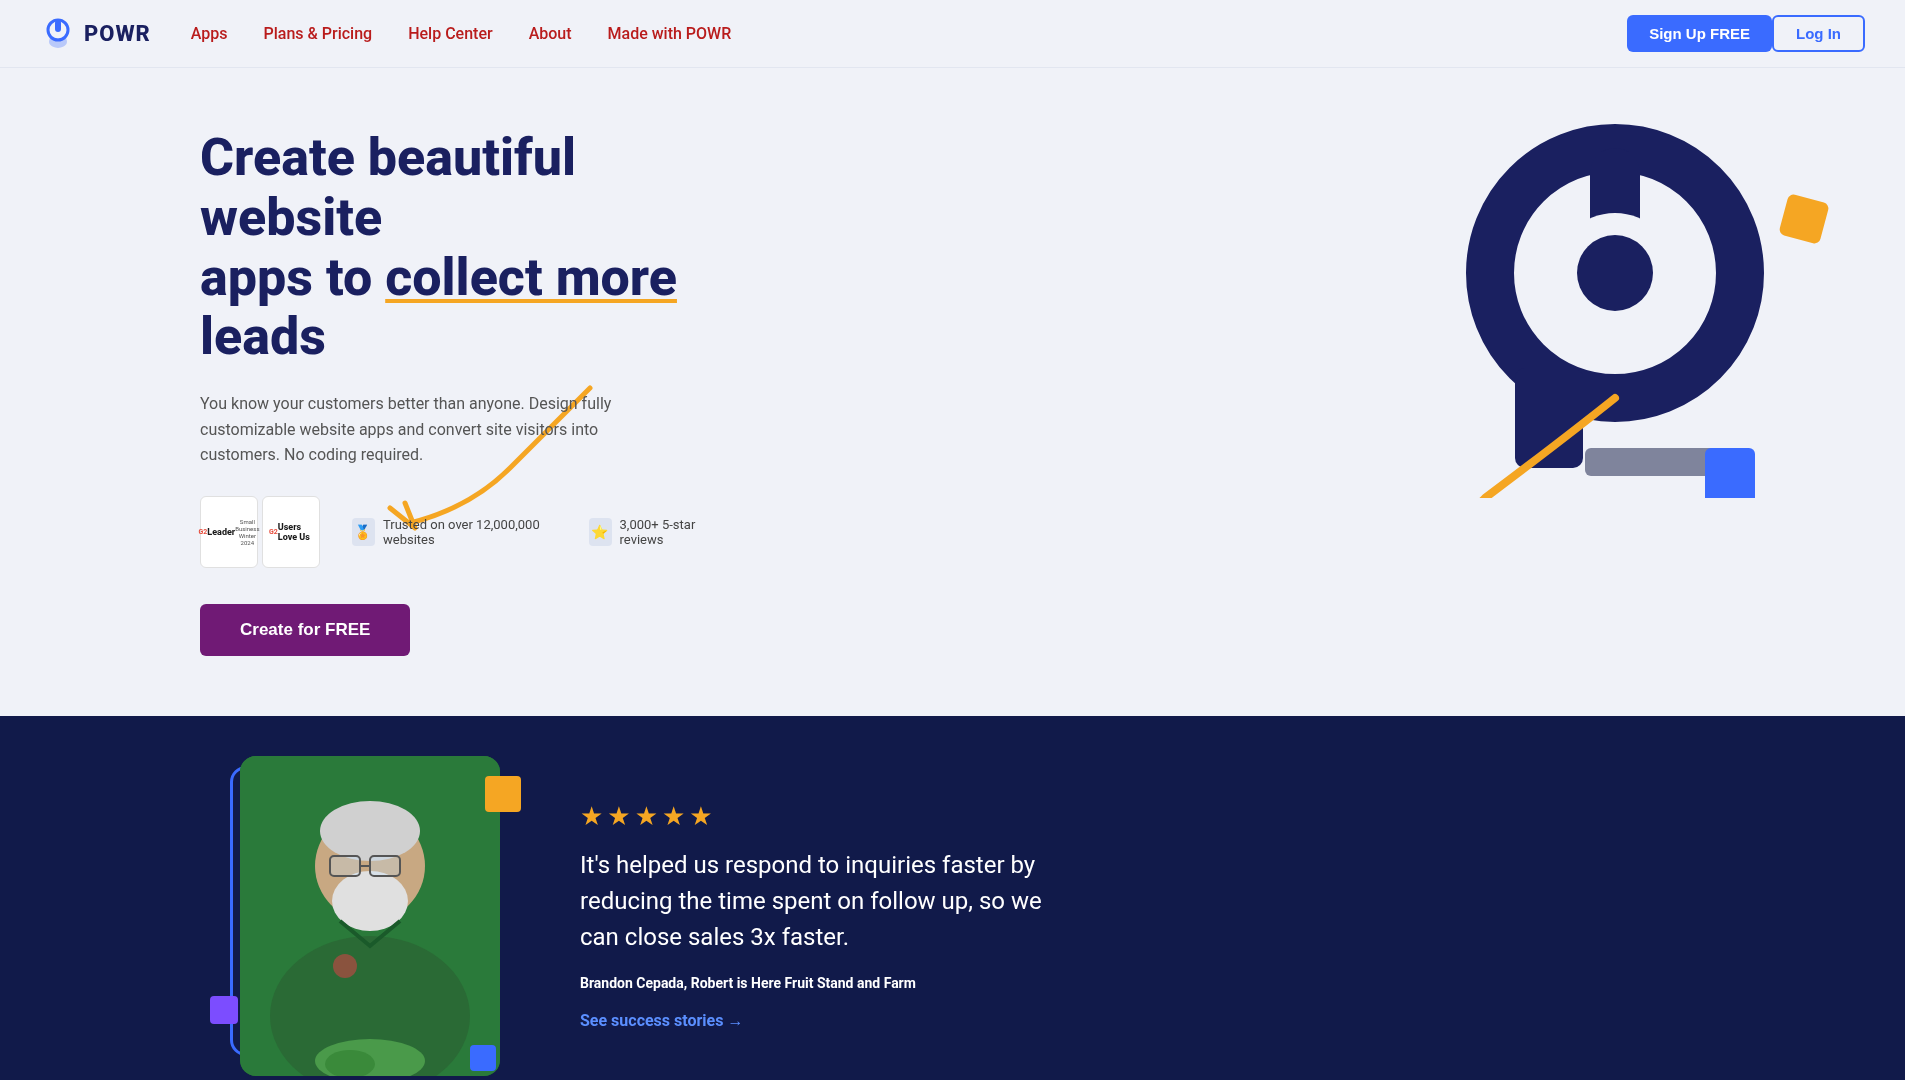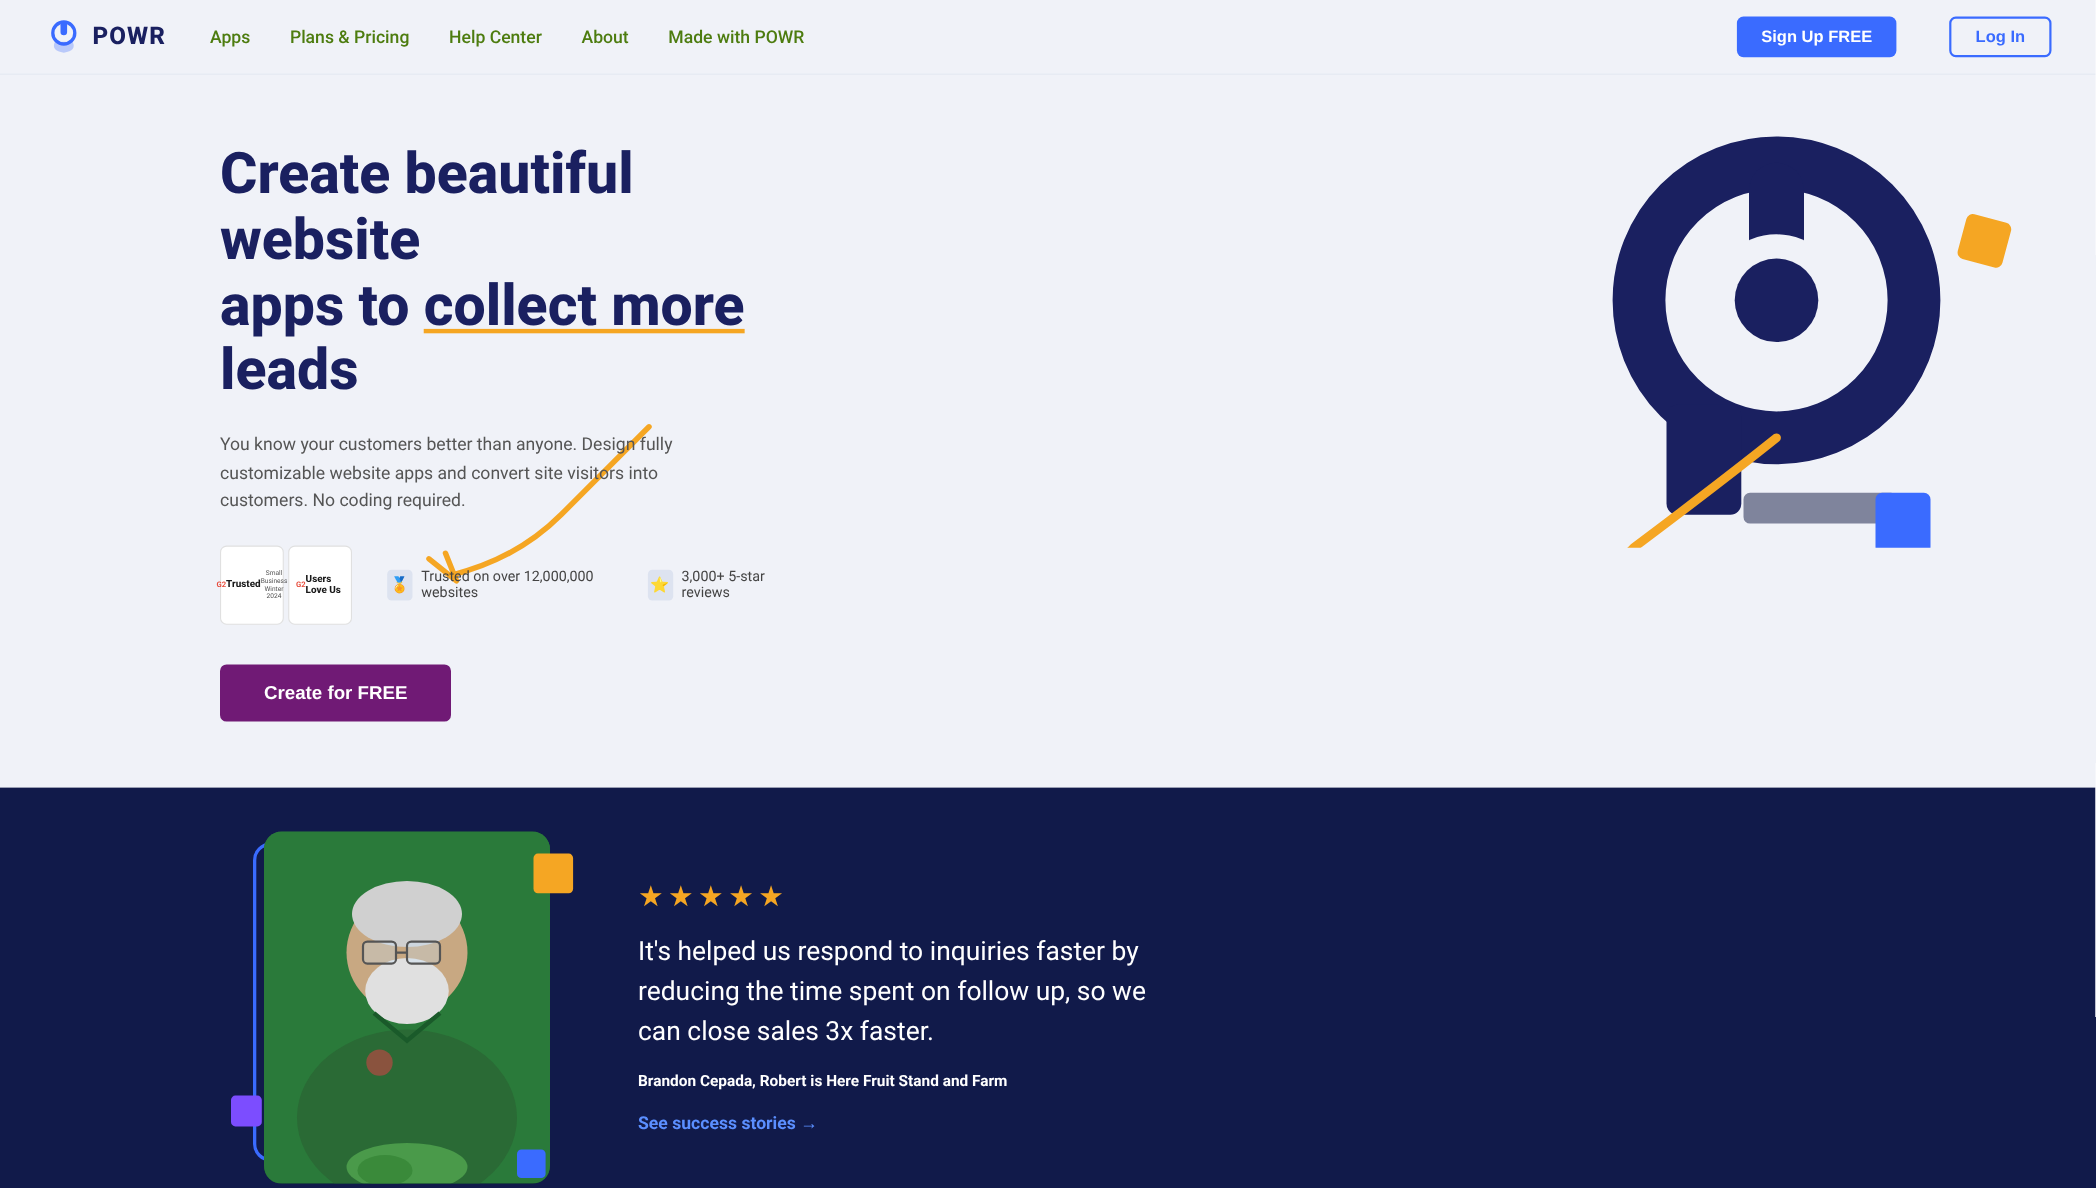--- a/index.html
+++ b/index.html
@@ -32,21 +32,21 @@
     }
     .navbar-links {
       display: flex;
       align-items: center;
       gap: 36px;
       flex: 1;
     }
     .navbar-link {
       font-size: 16px;
       font-weight: 500;
-      color: #4d7c0f;
+      color: #b91c1c;
       text-decoration: none;
       cursor: pointer;
       text-align: right;
     }
     .navbar-actions {
       display: flex;
       align-items: center;
       gap: 0;
     }
     .btn-signup {
@@ -61,21 +61,20 @@
     }
     .btn-login {
       background: transparent;
       color: #3a6bff;
       border: 2px solid #3a6bff;
       border-radius: 6px;
       padding: 8px 22px;
       font-size: 15px;
       font-weight: 600;
       cursor: pointer;
-      margin-left: 48px;
     }
 
     
     .hero {
       background: #f0f2f8;
       min-height: 480px;
       display: flex;
       align-items: center;
       padding: 60px 120px 60px 200px;
       position: relative;
@@ -349,21 +348,21 @@
       <span>Create beautiful website</span><br>
       <span>apps to </span><span class="underline">collect more</span><br>
       <span>leads</span>
     </h1>
     <p class="hero-subtitle">You know your customers better than anyone. Design fully customizable website apps and convert site visitors into customers. No coding required.</p>
 
     <div class="hero-badges">
       <div class="g2-badges">
         <div class="g2-badge">
           <span class="g2-label">G2</span>
-          <span class="g2-title">Trusted</span>
+          <span class="g2-title">Leader</span>
           <span class="g2-sub">Small Business Winter 2024</span>
         </div>
         <div class="g2-badge">
           <span class="g2-label">G2</span>
           <span class="g2-title">Users Love Us</span>
         </div>
       </div>
 
       <div class="trust-badge">
         <div class="trust-icon">🏅</div>

